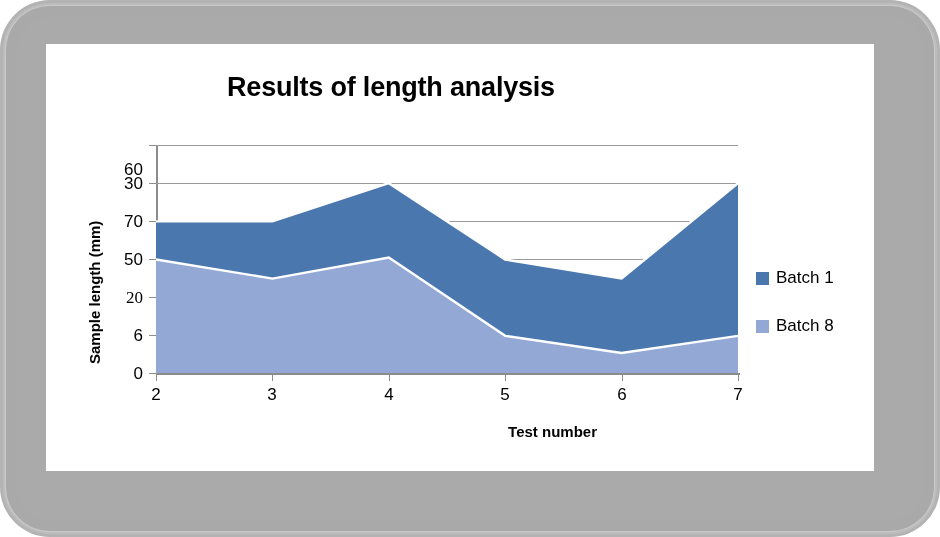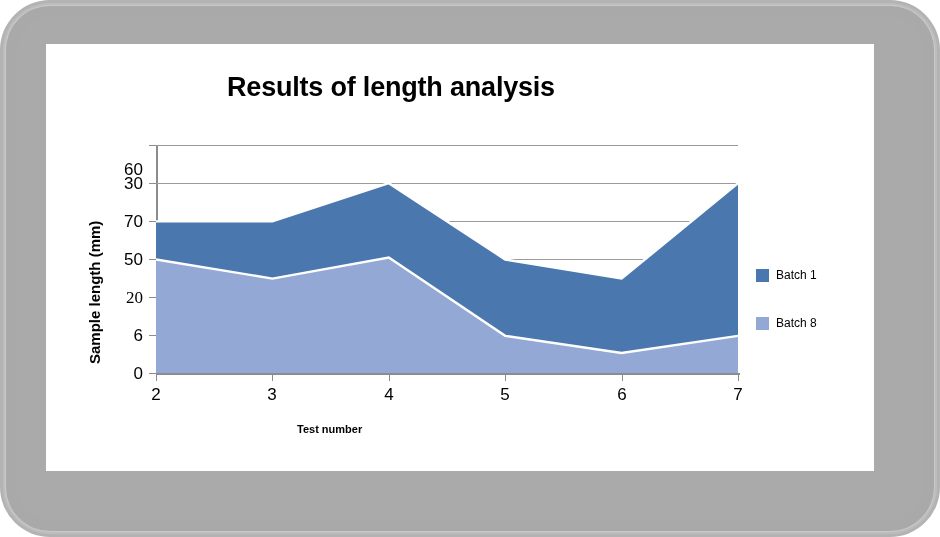--- a/index.html
+++ b/index.html
@@ -62,40 +62,40 @@
     position:absolute;height:0;border-top:2px solid #8c8c8c;
   }
   .tick-x{
     position:absolute;width:0;height:7px;border-left:1px solid #8c8c8c;
   }
   .xlabel-val{
     position:absolute;width:40px;text-align:center;
     font-size:17px;color:#000;
   }
   .axis-title-x{
-    position:absolute;width:300px;text-align:left;
-    font-size:11px;font-weight:bold;color:#000;
+    position:absolute;width:300px;text-align:right;
+    font-size:15px;font-weight:bold;color:#000;
   }
   .axis-title-y{
     position:absolute;
     font-size:15px;font-weight:bold;color:#000;
     transform:rotate(-90deg);transform-origin:left top;
     white-space:nowrap;
   }
   .legend{
     position:absolute;left:706px;top:0;width:122px;height:427px;
   }
   .legend-item{
     position:absolute;display:flex;align-items:center;gap:7px;
   }
   .legend-swatch{
     width:13px;height:13px;display:inline-block;
   }
   .legend-label{
-    font-size:12px;color:#000;white-space:nowrap;text-align:right;
+    font-size:17px;color:#000;white-space:nowrap;text-align:right;
   }
   svg{display:block;}
 </style>
 </head>
 <body>
 
 <div id="frame">
   <div class="bezel">
     <div class="bezel-inner"></div>
   </div>

